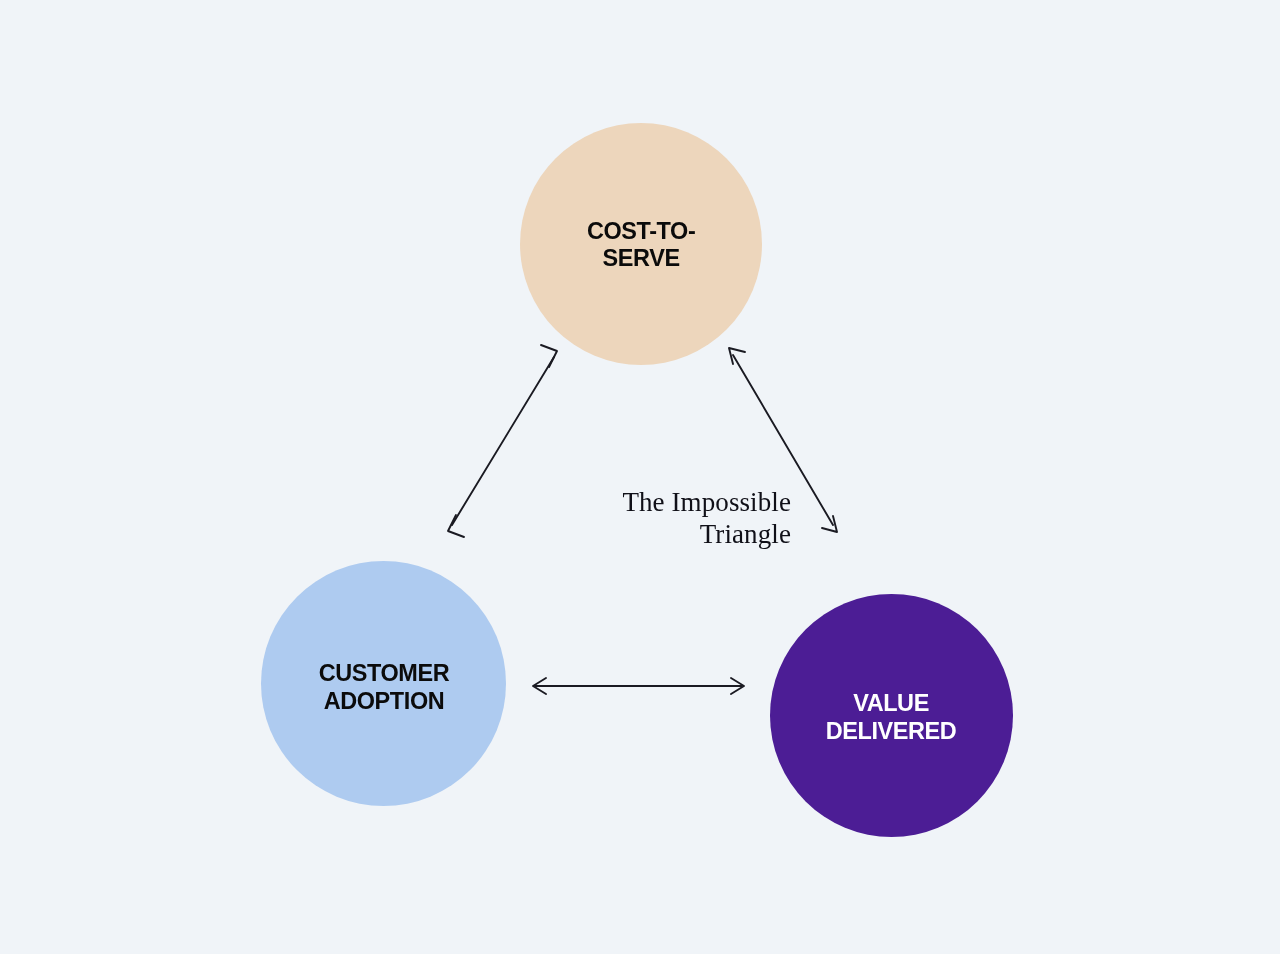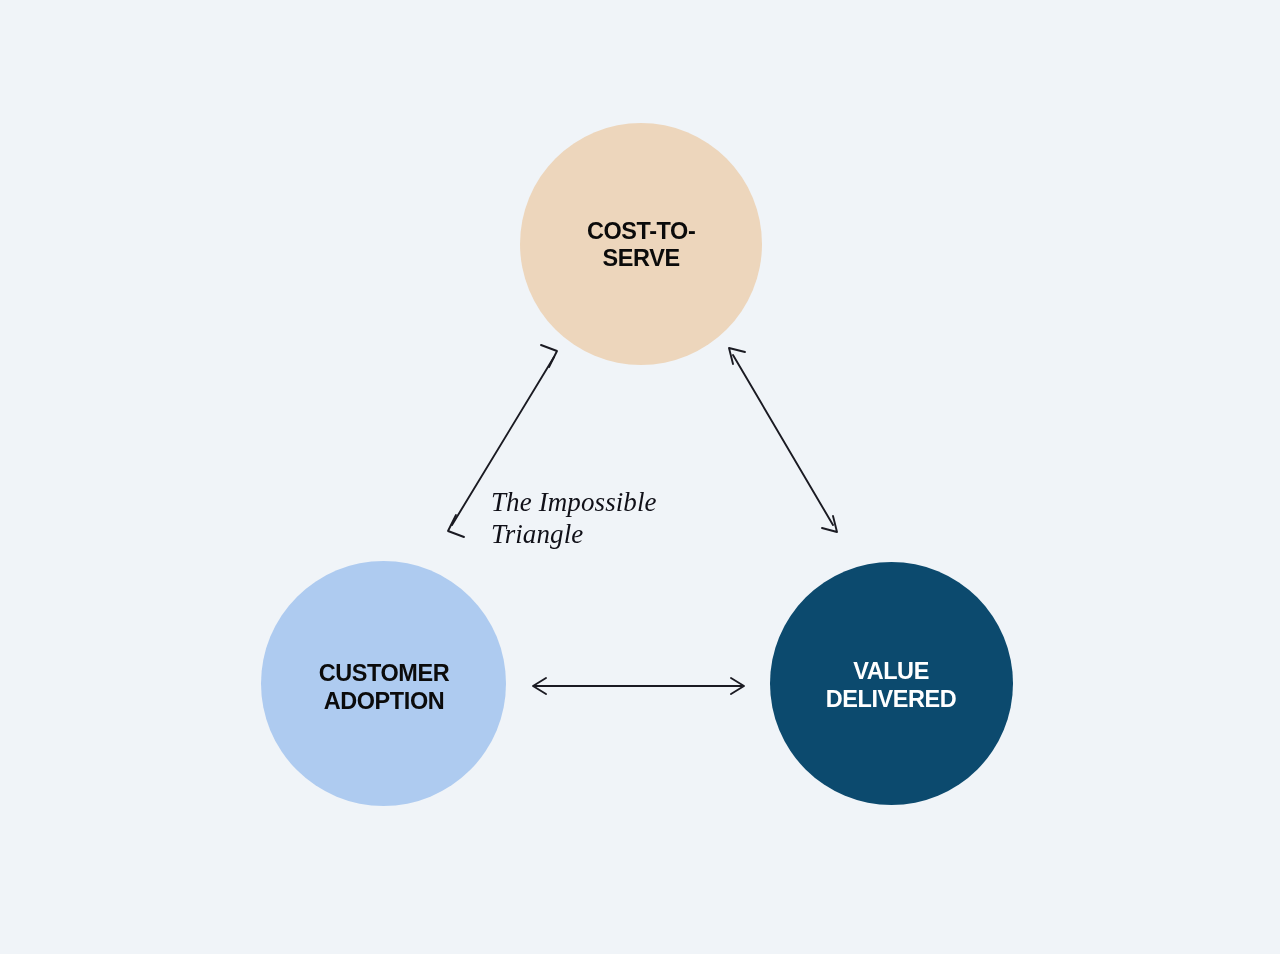--- a/index.html
+++ b/index.html
@@ -65,37 +65,36 @@
     height: 245px;
     background: #AECBF0;
   }
   #node-customer-adoption .node-label {
     color: #0B0B0B;
     margin-top: 8px;
   }
   
   #node-value-delivered {
     left: 770px;
-    top: 562px;
+    top: 594px;
     width: 243px;
     height: 243px;
-    background: #0c4a6e;
+    background: #4c1d95;
   }
   #node-value-delivered .node-label {
     color: #FFFFFF;
     margin-top: 4px;
   }
   #center-caption {
     position: absolute;
     left: 491px;
     top: 487px;
     width: 300px;
-    text-align: left;
+    text-align: right;
     font-family: "Liberation Serif", serif;
-    font-style: italic;
     font-size: 27px;
     line-height: 1.18;
     color: #101018;
     white-space: pre-line;
     letter-spacing: 0.1px;
   }
 </style>
 </head>
 <body>
 

